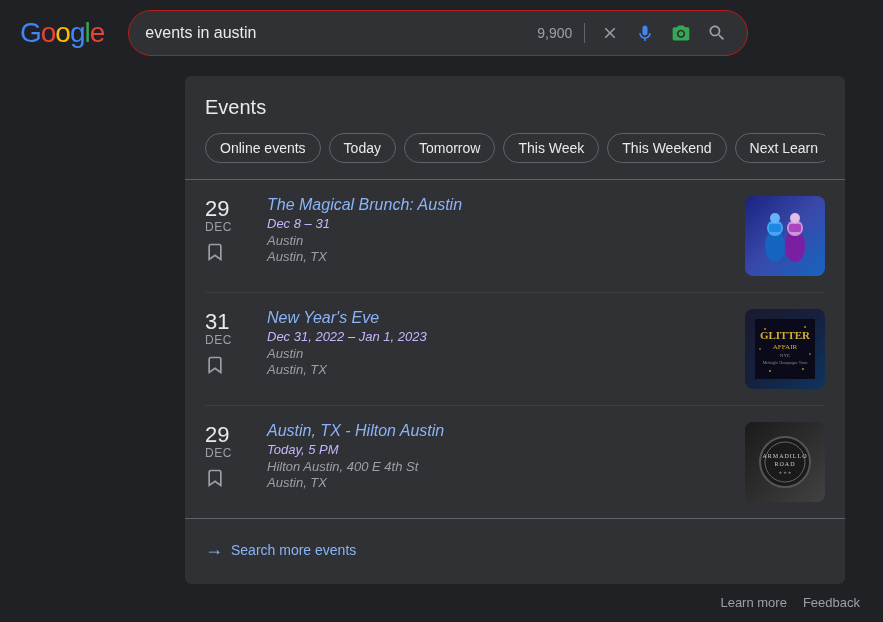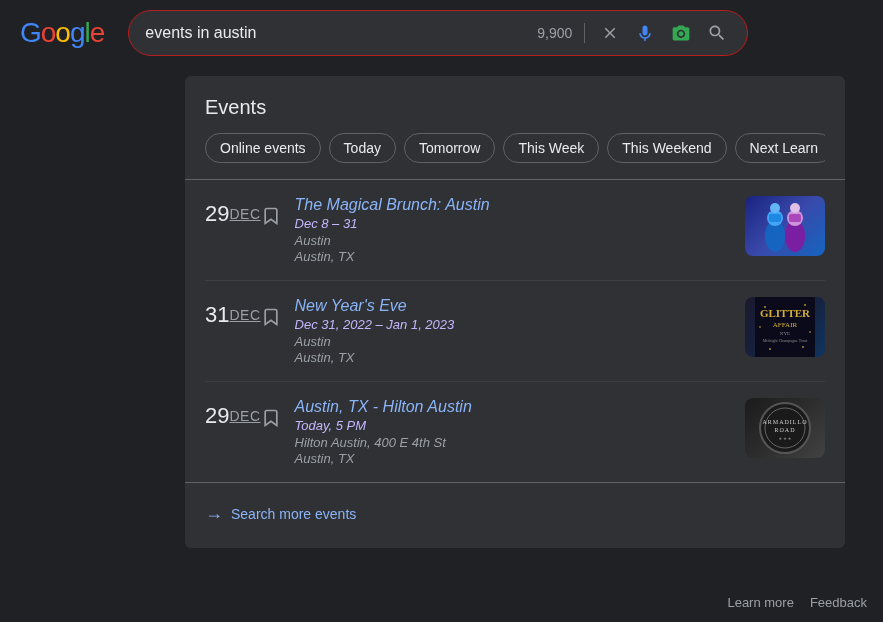--- a/index.html
+++ b/index.html
@@ -126,36 +126,35 @@
       display: flex;
       align-items: flex-start;
       padding: 16px 0;
       gap: 14px;
       border-bottom: 1px solid #3c4043;
     }
     .event-item:last-of-type { border-bottom: none; }
 
     .event-date {
       display: flex;
-      align-items: center;
+      flex-direction: column;
       min-width: 48px;
       padding-top: 2px;
     }
     .event-day {
       font-size: 22px;
       color: #e8eaed;
       font-weight: 400;
       line-height: 1;
     }
     .event-month {
-      font-size: 14px;
+      font-size: 12px;
       color: #9aa0a6;
       text-transform: uppercase;
       letter-spacing: 0.5px;
-      text-decoration: underline;
     }
 
     .bookmark-icon-wrap {
       margin-top: 8px;
       color: #9aa0a6;
     }
 
     .event-info {
       flex: 1;
       font-style: italic;
@@ -177,21 +176,21 @@
       color: #9aa0a6;
       margin-bottom: 1px;
     }
     .event-location {
       font-size: 13px;
       color: #9aa0a6;
     }
 
     .event-image {
       width: 80px;
-      height: 60px;
+      height: 80px;
       border-radius: 8px;
       background: #3c4043;
       overflow: hidden;
       flex-shrink: 0;
       display: flex;
       align-items: center;
       justify-content: center;
     }
 
     
@@ -223,21 +222,21 @@
       padding: 16px 0 4px;
       text-decoration: none;
       margin-top: 4px;
     }
     .arrow-icon { font-size: 18px; }
 
     
     .bottom-bar {
       position: fixed;
       bottom: 12px;
-      right: 16px;
+      right: 23px;
       display: flex;
       gap: 16px;
     }
     .bottom-link {
       font-size: 13px;
       color: #9aa0a6;
       cursor: pointer;
       text-decoration: none;
     }
 

